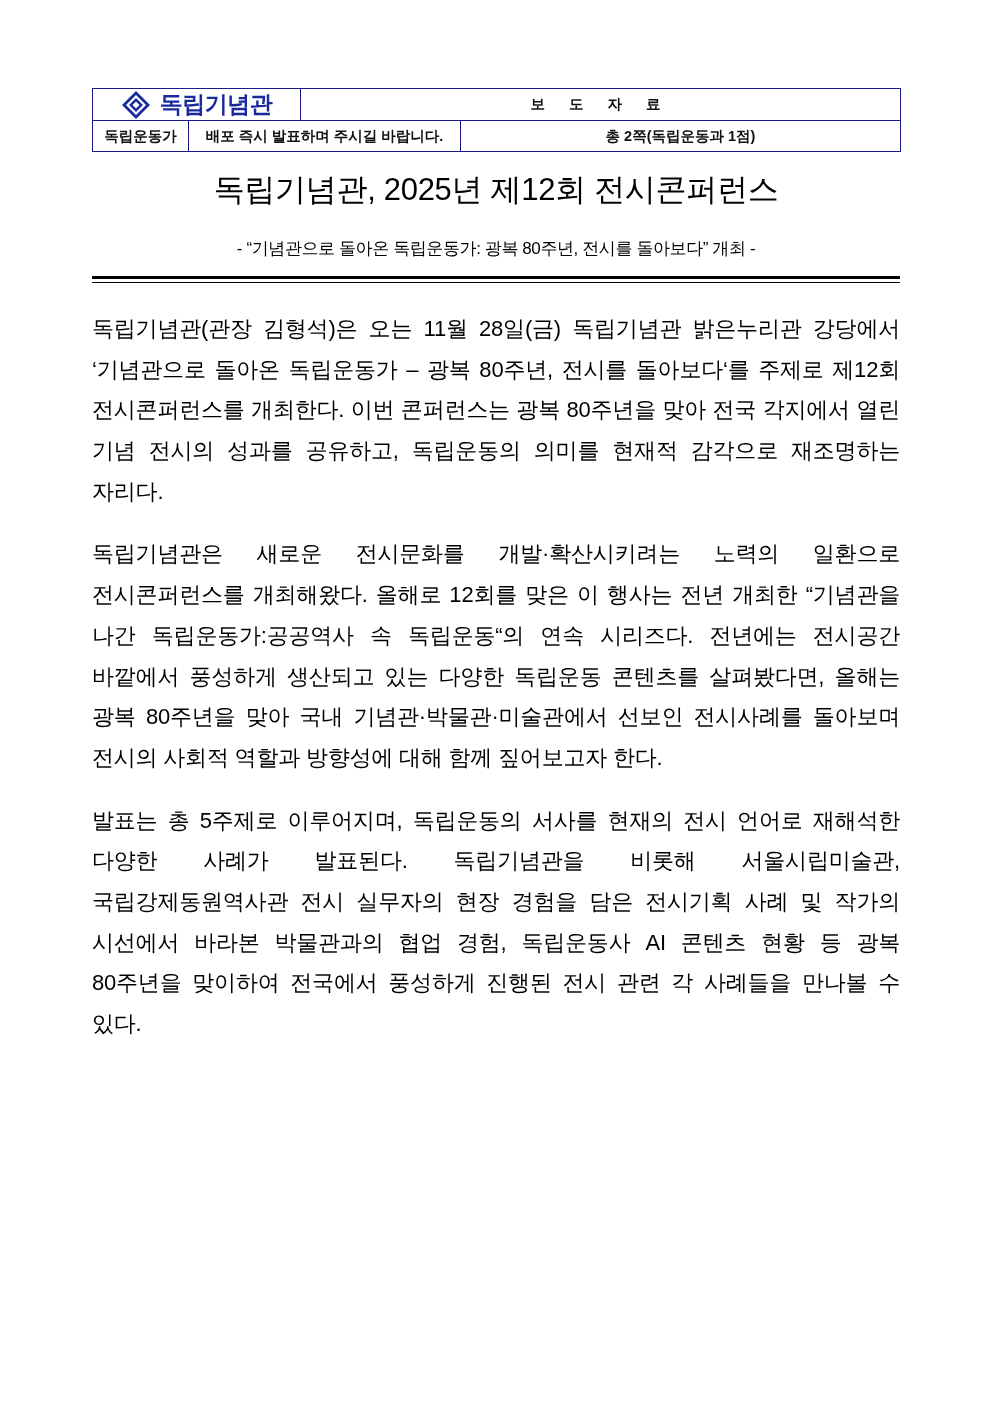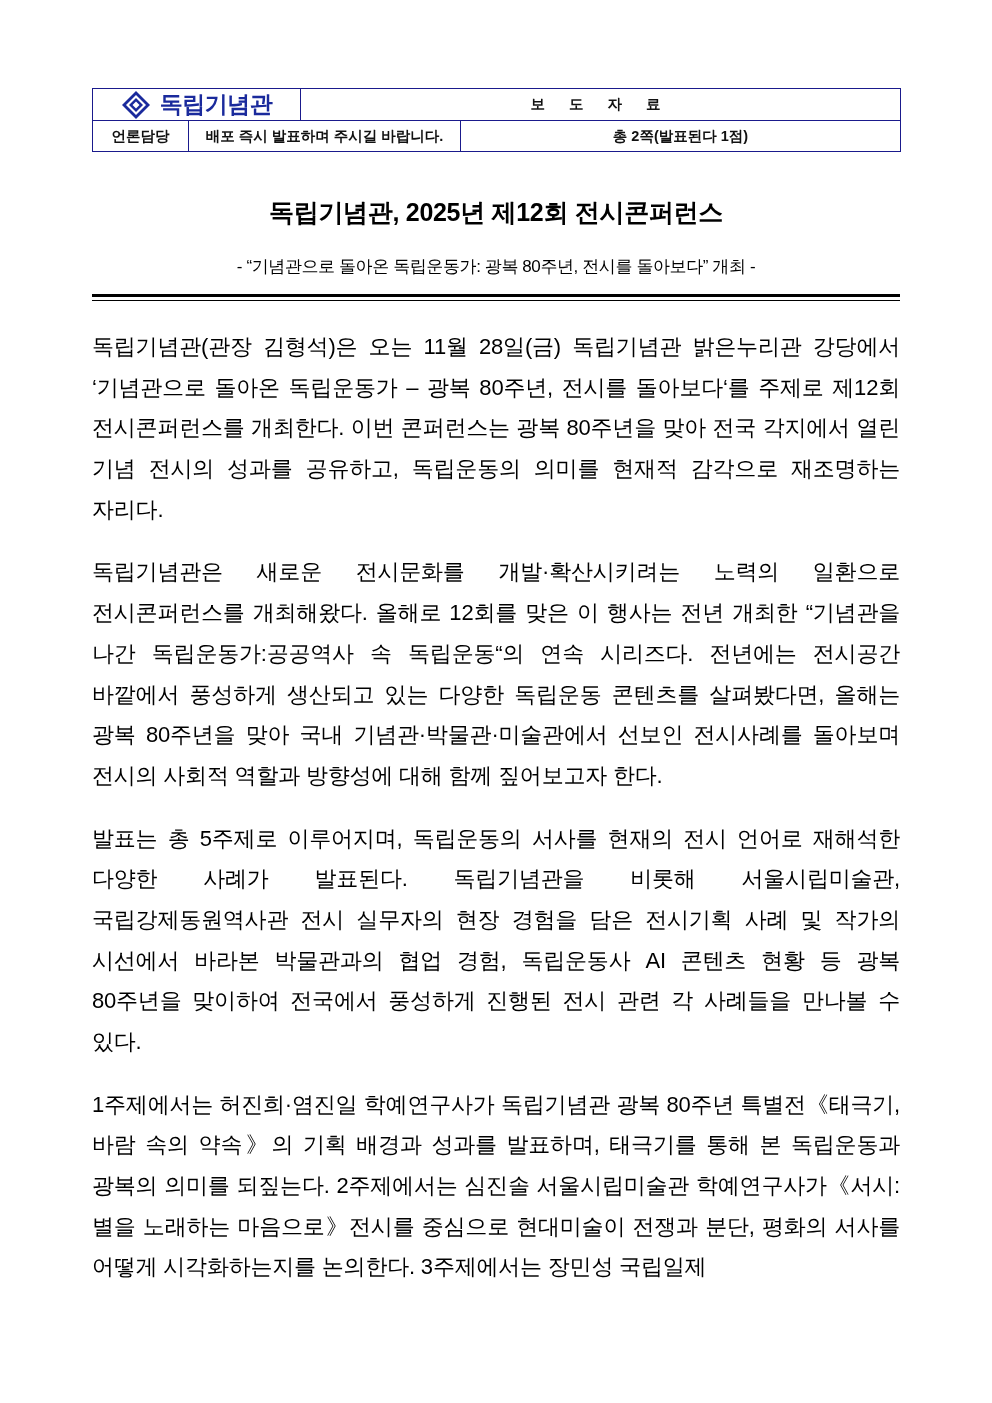--- a/index.html
+++ b/index.html
@@ -74,23 +74,23 @@
     width: 96px;
     font-size: 14px;
   }
   .lbl2 { width: 92px; font-size: 14px; }
   .small { font-size: 13.5px; }
   .mid { font-size: 14px; }
 
   
   .doc-title {
     text-align: center;
-    font-size: 25px;
-    font-weight: bold;
-    margin-top: 44px;
+    font-size: 31px;
+    font-weight: normal;
+    margin-top: 17px;
     letter-spacing: -0.3px;
   }
   .doc-subtitle {
     text-align: center;
     font-size: 17px;
     margin-top: 26px;
     letter-spacing: -0.4px;
   }
   .rule {
     margin-top: 16px;
@@ -141,31 +141,30 @@
                 <polygon points="15,8 22,15 15,22 8,15" fill="#1a2a9c"></polygon>
                 <polygon points="15,11.5 18.5,15 15,18.5 11.5,15" fill="#ffffff"></polygon>
               </svg>
             </span>
             <span class="logo-text">독립기념관</span>
           </span>
         </td>
         <td class="title-cell" colspan="3">보 도 자 료</td>
       </tr>
       <tr>
-        <td class="label-cell">언론담당</td>
+        <td class="label-cell">독립운동가</td>
         <td class="mid" colspan="2">배포 즉시 발표하며 주시길 바랍니다.</td>
-        <td class="mid" colspan="2">총 2쪽(발표된다 1점)</td>
+        <td class="mid" colspan="2">총 2쪽(독립운동과 1점)</td>
       </tr>
     </tbody>
   </table>
 
   <div class="doc-title">독립기념관, 2025년 제12회 전시콘퍼런스</div>
   <div class="doc-subtitle">- “기념관으로 돌아온 독립운동가: 광복 80주년, 전시를 돌아보다” 개최 -</div>
   <div class="rule"></div>
 
   <div class="body-text">
     <p>독립기념관(관장 김형석)은 오는 11월 28일(금) 독립기념관 밝은누리관 강당에서 ‘기념관으로 돌아온 독립운동가 – 광복 80주년, 전시를 돌아보다‘를 주제로 제12회 전시콘퍼런스를 개최한다. 이번 콘퍼런스는 광복 80주년을 맞아 전국 각지에서 열린 기념 전시의 성과를 공유하고, 독립운동의 의미를 현재적 감각으로 재조명하는 자리다.</p>
     <p>독립기념관은 새로운 전시문화를 개발·확산시키려는 노력의 일환으로 전시콘퍼런스를 개최해왔다. 올해로 12회를 맞은 이 행사는 전년 개최한 “기념관을 나간 독립운동가:공공역사 속 독립운동“의 연속 시리즈다. 전년에는 전시공간 바깥에서 풍성하게 생산되고 있는 다양한 독립운동 콘텐츠를 살펴봤다면, 올해는 광복 80주년을 맞아 국내 기념관·박물관·미술관에서 선보인 전시사례를 돌아보며 전시의 사회적 역할과 방향성에 대해 함께 짚어보고자 한다.</p>
     <p>발표는 총 5주제로 이루어지며, 독립운동의 서사를 현재의 전시 언어로 재해석한 다양한 사례가 발표된다. 독립기념관을 비롯해 서울시립미술관, 국립강제동원역사관 전시 실무자의 현장 경험을 담은 전시기획 사례 및 작가의 시선에서 바라본 박물관과의 협업 경험, 독립운동사 AI 콘텐츠 현황 등 광복 80주년을 맞이하여 전국에서 풍성하게 진행된 전시 관련 각 사례들을 만나볼 수 있다.</p>
-    <p>1주제에서는 허진희·염진일 학예연구사가 독립기념관 광복 80주년 특별전《태극기, 바람 속의 약속》의 기획 배경과 성과를 발표하며, 태극기를 통해 본 독립운동과 광복의 의미를 되짚는다. 2주제에서는 심진솔 서울시립미술관 학예연구사가《서시: 별을 노래하는 마음으로》전시를 중심으로 현대미술이 전쟁과 분단, 평화의 서사를 어떻게 시각화하는지를 논의한다. 3주제에서는 장민성 국립일제</p>
   </div>
 
 </div>
 
 </body></html>

